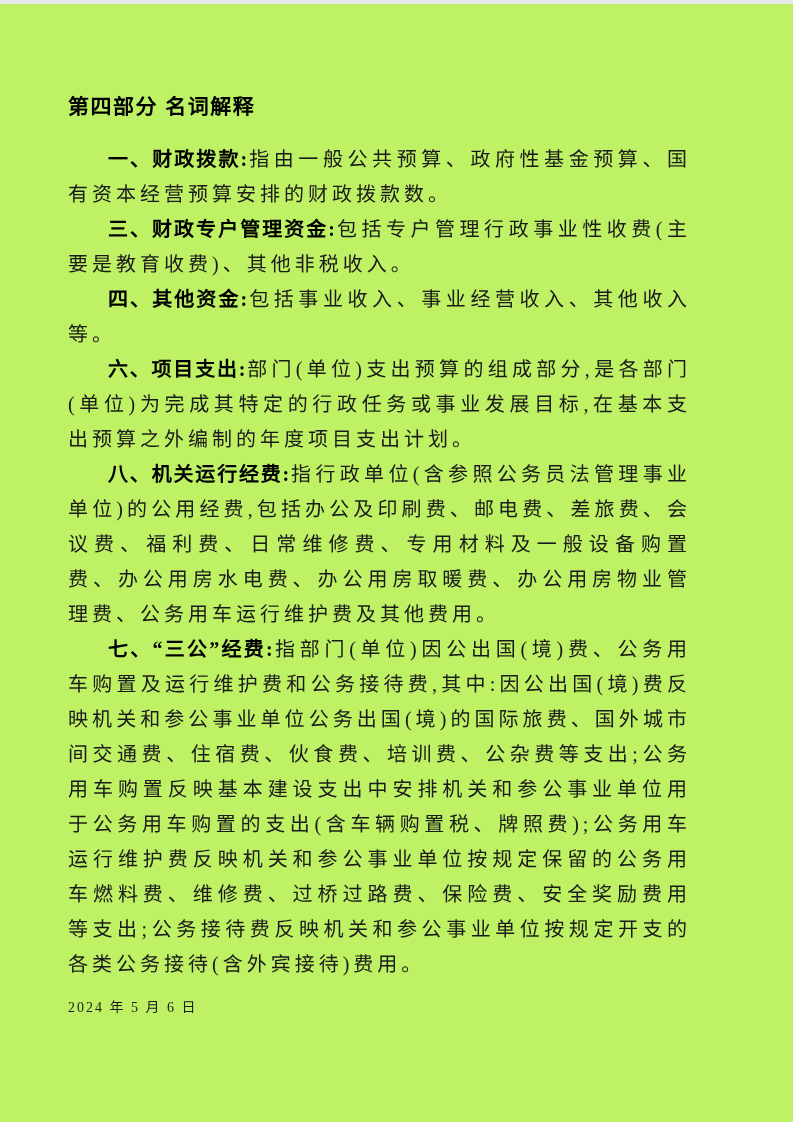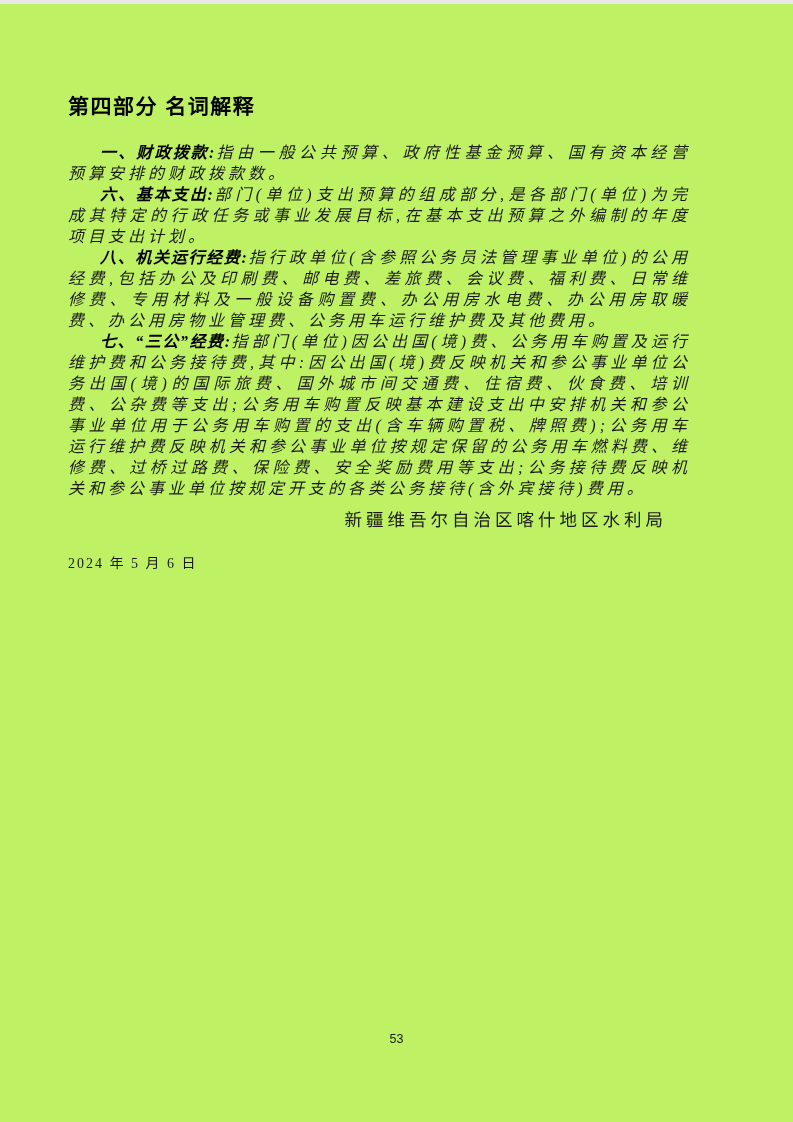--- a/index.html
+++ b/index.html
@@ -21,25 +21,24 @@
     font-weight: 700;
     letter-spacing: 1.5px;
     margin: 0 0 22px 0;
     color: #000;
   }
   .para {
     margin: 0;
     text-indent: 2em;
     text-align: justify;
     text-justify: inter-ideograph;
-    font-size: 16px;
-    line-height: 21px;
+    font-size: 20px;
+    line-height: 35px;
     letter-spacing: 4px;
     color: #1a1a1a;
-    font-style: italic;
   }
   .term {
     font-weight: 700;
     letter-spacing: 1.5px;
     color: #000;
   }
   .signature {
     text-align: right;
     padding-right: 24px;
     font-size: 17.5px;
@@ -72,28 +71,28 @@
 </head>
 <body>
 
 <div class="page">
 
   <h1 class="doc-title">第四部分 名词解释</h1>
 
   <p class="para"><span class="term">一、财政拨款:</span><span>指由一般公共预算、政府性基金预算、国有资本经营预算安排的财政拨款数。</span></p>
 
 
+  <p class="para"><span class="term">三、财政专户管理资金:</span><span>包括专户管理行政事业性收费(主要是教育收费)、其他非税收入。</span></p>
+
+  <p class="para"><span class="term">四、其他资金:</span><span>包括事业收入、事业经营收入、其他收入等。</span></p>
 
 
-
-  <p class="para"><span class="term">六、基本支出:</span><span>部门(单位)支出预算的组成部分,是各部门(单位)为完成其特定的行政任务或事业发展目标,在基本支出预算之外编制的年度项目支出计划。</span></p>
+  <p class="para"><span class="term">六、项目支出:</span><span>部门(单位)支出预算的组成部分,是各部门(单位)为完成其特定的行政任务或事业发展目标,在基本支出预算之外编制的年度项目支出计划。</span></p>
 
   <p class="para"><span class="term">八、机关运行经费:</span><span>指行政单位(含参照公务员法管理事业单位)的公用经费,包括办公及印刷费、邮电费、差旅费、会议费、福利费、日常维修费、专用材料及一般设备购置费、办公用房水电费、办公用房取暖费、办公用房物业管理费、公务用车运行维护费及其他费用。</span></p>
 
   <p class="para"><span class="term">七、“三公”经费:</span><span>指部门(单位)因公出国(境)费、公务用车购置及运行维护费和公务接待费,其中:因公出国(境)费反映机关和参公事业单位公务出国(境)的国际旅费、国外城市间交通费、住宿费、伙食费、培训费、公杂费等支出;公务用车购置反映基本建设支出中安排机关和参公事业单位用于公务用车购置的支出(含车辆购置税、牌照费);公务用车运行维护费反映机关和参公事业单位按规定保留的公务用车燃料费、维修费、过桥过路费、保险费、安全奖励费用等支出;公务接待费反映机关和参公事业单位按规定开支的各类公务接待(含外宾接待)费用。</span></p>
 
-  <div class="signature">新疆维吾尔自治区喀什地区水利局</div>
 
   <div class="date">2024 年 5 月 6 日</div>
 
-  <div class="page-number">53</div>
 
 </div>
 
 </body></html>

